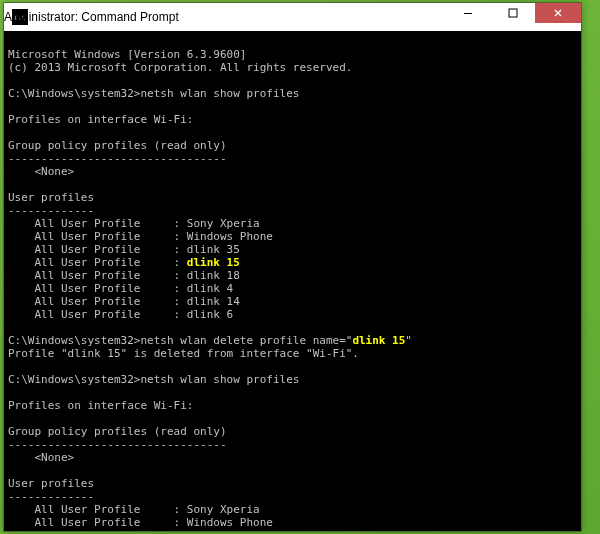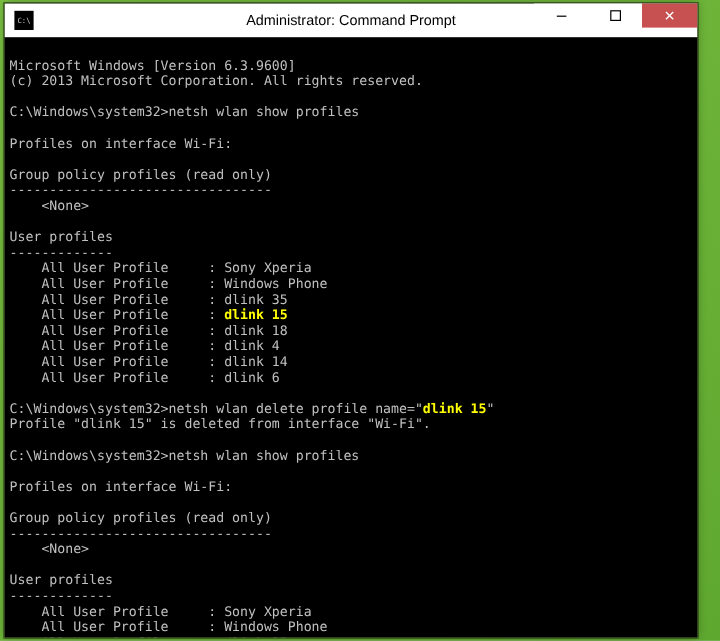--- a/index.html
+++ b/index.html
@@ -44,21 +44,20 @@
   .titlebar-icon::after {
     content: "C:\\";
     color: #ccc;
     font-size: 6px;
     font-family: monospace;
   }
   .titlebar-title {
     position: absolute;
     left: 0;
     right: 0;
-    text-align: center;
     font-size: 12px;
     color: #000;
     pointer-events: none;
   }
   .window-controls {
     margin-left: auto;
     display: flex;
     height: 20px;
     align-self: flex-start;
   }

